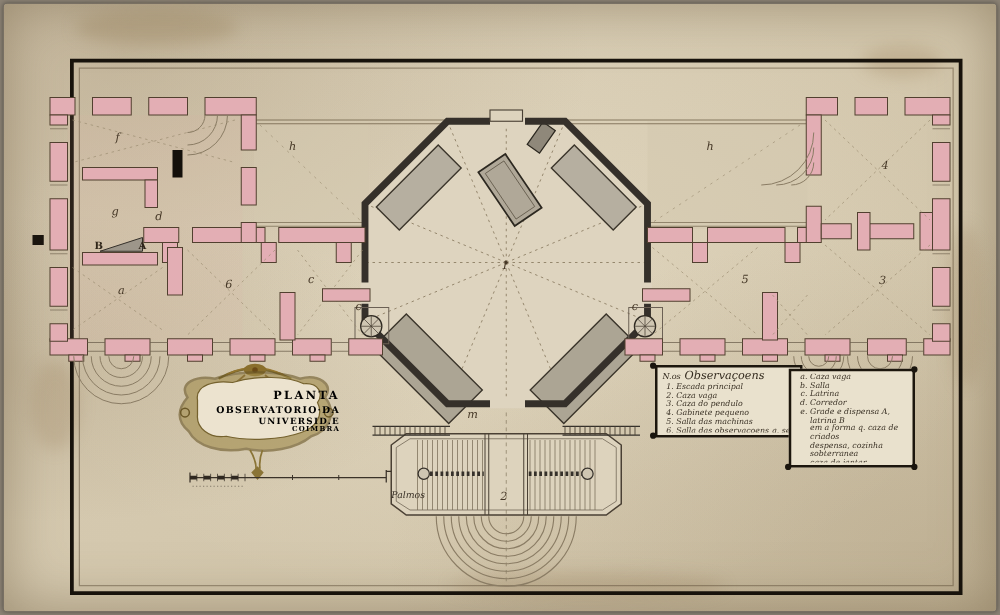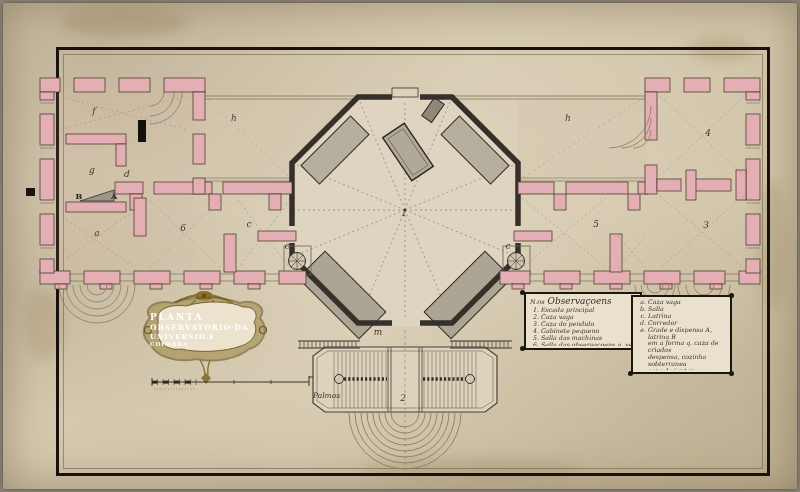--- a/index.html
+++ b/index.html
@@ -22,22 +22,22 @@
   .frame-inner{position:absolute;left:4px;top:4px;right:4px;bottom:4px;border:1px solid rgba(95,80,58,.5);}
   #plan-svg{position:absolute;left:0;top:0;}
   #plan-labels{position:absolute;left:0;top:0;width:800px;height:492px;pointer-events:none;}
   .rlabel{
     position:absolute;transform:translate(-50%,-50%);
     font:italic 9px "DejaVu Serif",serif;color:#463827;
   }
   .rlabel.b{font:bold 8px "DejaVu Serif",serif;color:#2f2519;}
   
   .cartouche-text{
-    position:absolute;left:150px;top:312px;width:104px;text-align:left;
-    color:#ffffff;pointer-events:none;
+    position:absolute;left:168px;top:312px;width:104px;text-align:right;
+    color:#000000;pointer-events:none;
   }
   .cline{white-space:nowrap;}
   .cline.l0{font:bold 9px "DejaVu Serif",serif;letter-spacing:2px;}
   .cline.l1{font:bold 7.5px "DejaVu Serif",serif;letter-spacing:1px;margin-top:1px;}
   .cline.l2{font:bold 7px "DejaVu Serif",serif;letter-spacing:1px;}
   .cline.l3{font:bold 5.5px "DejaVu Serif",serif;letter-spacing:1px;}
   .scale-label{position:absolute;left:313px;top:375px;font:italic 7.5px "DejaVu Serif",serif;color:#3a3228;margin-top:16px;}
   
   .leg-box{position:absolute;background:#e9e1cd;border:2px solid #1c160d;box-sizing:border-box;}
   .leg-left{left:524px;top:292px;width:118px;height:58px;z-index:4;}

